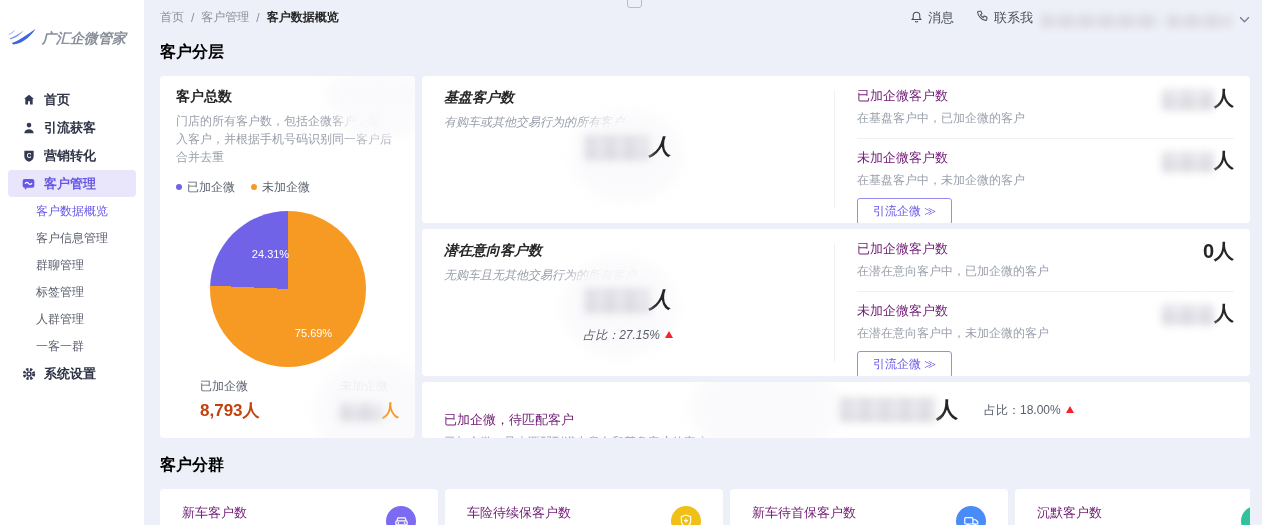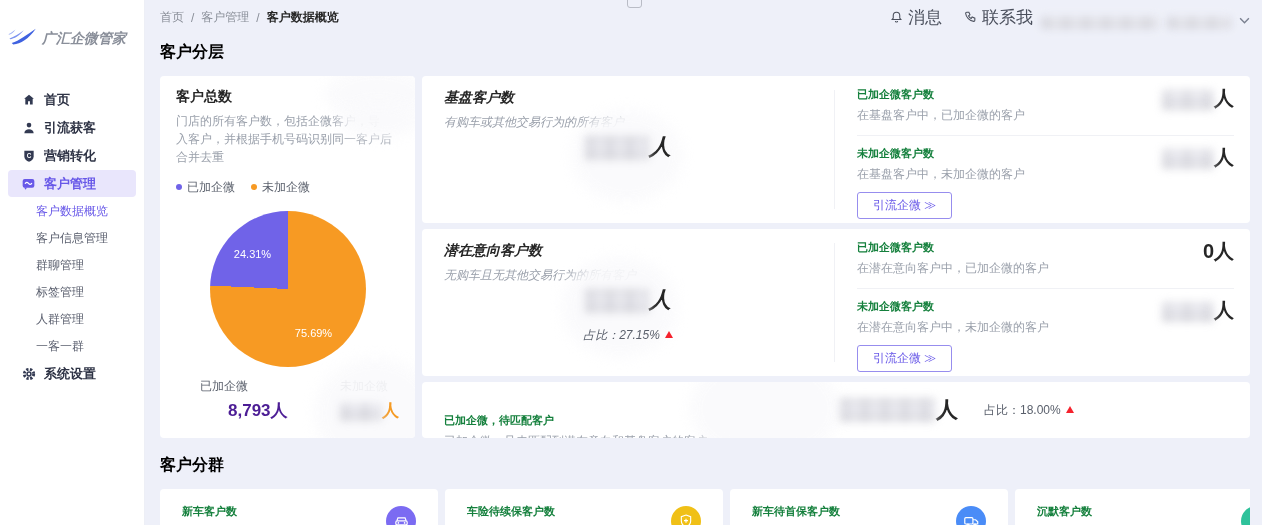--- a/index.html
+++ b/index.html
@@ -17,21 +17,21 @@
   .nav-item .nicon { width:15px; height:15px; display:flex; align-items:center; justify-content:center; flex:none; }
   .nav-item.active { background:#e9e6fc; color:#6858e8; }
   .sub-item { height:27px; line-height:27px; padding-left:36px; font-size:12px; color:#5a5f6e; cursor:pointer; white-space:nowrap; }
   .sub-item.active { color:#6858e8; }
 
   
   .main { flex:1; padding:0 12px 0 15px; position:relative; overflow:hidden; }
   .topbar { height:35px; display:flex; align-items:center; justify-content:space-between; }
   .crumbs { font-size:12px; color:#8a8f99; display:flex; gap:7px; align-items:center; }
   .crumbs .cur { color:#262626; font-weight:700; }
-  .top-right { display:flex; align-items:flex-end; gap:8px; font-size:17px; color:#4a4f5c; }
+  .top-right { display:flex; align-items:flex-end; gap:8px; font-size:13px; color:#4a4f5c;font-family:Liberation Serif, serif; }
   .top-right .grp { display:flex; align-items:center; gap:5px; cursor:pointer; }
   .artifact { position:absolute; left:482px; top:-5px; width:15px; height:13px;
               border:1.5px solid #b9bcc6; border-radius:3px; background:#eef0f9; }
 
   .section-title { font-size:16px; font-weight:700; color:#000000; margin:7px 0 13px 0; }
 
   .layer-grid { display:flex; gap:7px; height:362px; }
   .card { background:#fff; border-radius:4px; }
 
   
@@ -39,35 +39,35 @@
   .card-h { font-size:14px; font-weight:700; color:#262626; }
   .card-d { font-size:12px; color:#9aa0ab; line-height:1.5; margin-top:6px; }
   .legend { display:flex; gap:16px; margin-top:13px; font-size:12px; color:#595f6b; }
   .legend i { display:inline-block; width:6px; height:6px; border-radius:50%; margin-right:5px; vertical-align:1px; }
   .pie-wrap { width:156px; height:156px; margin:15px auto 0; position:relative; border-radius:50%;
               background:conic-gradient(#f79a23 0deg 272.5deg, #7063e8 272.5deg 360deg); }
   .pie-label { position:absolute; width:60px; text-align:center; font-size:11px; color:#fff; z-index:2; }
   .tc-stats { position:absolute; left:40px; right:16px; bottom:16px; display:flex; justify-content:space-between; }
   .tc-col .lb { font-size:12px; color:#595f6b; }
   .tc-col .vl { font-size:17px; font-weight:700; margin-top:4px; position:relative; z-index:2; }
-  .vl.purple { color:#4c1d95;margin-left:28px; } .vl.orange { color:#f59a23; }
+  .vl.purple { color:#c2410c; } .vl.orange { color:#f59a23; }
 
   
   .layer-right { flex:1; display:flex; flex-direction:column; gap:6px; min-width:0; }
   .row-card { height:147px; display:flex; position:relative; overflow:hidden; }
   .metric-pane { width:412px; padding:13px 22px; position:relative; flex:none;font-style:italic; }
   .metric-center { position:absolute; left:0; right:0; top:56px; text-align:center; }
   .big-num { font-size:22px; font-weight:700; color:#262626; position:relative; z-index:2; }
   .ratio { margin-top:12px; font-size:12px; color:#595f6b; position:relative; z-index:2; }
   .tri-up { display:inline-block; width:0; height:0; border-left:4px solid transparent; border-right:4px solid transparent;
             border-bottom:7px solid #f5222d; margin-left:5px; vertical-align:1px; }
   .v-divider { width:1px; background:#f0f1f5; margin:14px 0; flex:none; }
   .side-pane { flex:1; padding:11px 16px 11px 22px; min-width:0; }
   .side-block { position:relative; }
-  .side-t { font-size:11px; font-weight:700; color:#15803d; }
+  .side-t { font-size:13px; font-weight:400; color:#701a75; }
   .side-d { font-size:12px; color:#9aa0ab; margin-top:5px; }
   .side-v { position:absolute; right:0; top:-2px; font-size:20px; font-weight:700; color:#262626; white-space:nowrap; }
   .h-divider { border-top:1px solid #f0f1f5; margin:11px 0 10px 0; }
   .lead-btn { margin-top:9px; display:inline-block; font-size:12px; color:#6858e8; background:#fff;
               border:1px solid #978dee; border-radius:3px; padding:4px 15px; cursor:pointer; }
 
   
   .match-card { height:56px; display:flex; align-items:center; padding:0 22px; position:relative; overflow:hidden; }
   .mc-text { width:300px; flex:none;margin-top:42px; }
   .mc-num { display:flex; align-items:center; margin-left:96px; position:relative; z-index:2; }
@@ -209,21 +209,21 @@
         <div class="card-h">客户总数</div>
         <div class="card-d">
           <span>门店的所有客户数，包括企微客户，导</span><br>
           <span>入客户，并根据手机号码识别同一客户后合并去重</span>
         </div>
         <div class="legend">
           <span><i style="background:#7063e8;"></i><span>已加企微</span></span>
           <span><i style="background:#f79a23;"></i><span>未加企微</span></span>
         </div>
         <div class="pie-wrap">
-          <div class="pie-label" style="left:13px; top:37px;">24.31%</div>
+          <div class="pie-label" style="left:31px; top:37px;">24.31%</div>
           <div class="pie-label" style="left:74px; top:116px;">75.69%</div>
         </div>
         <div class="blob" style="right:-20px; bottom:-30px; width:120px; height:110px;"></div>
         <div class="tc-stats">
           <div class="tc-col">
             <div class="lb">已加企微</div>
             <div class="vl purple">8,793人</div>
           </div>
           <div class="tc-col">
             <div class="lb">未加企微</div>

